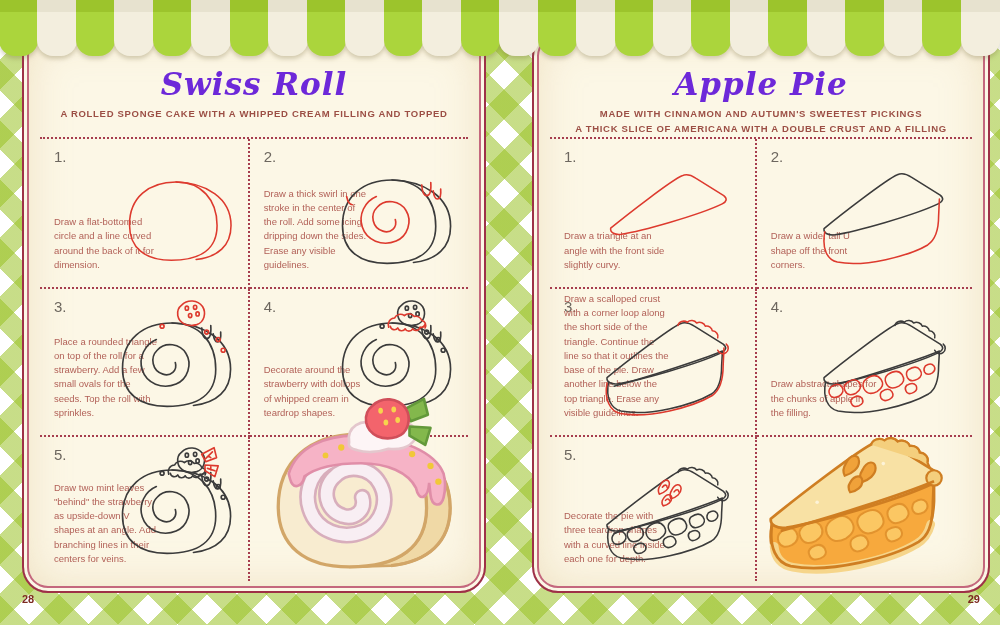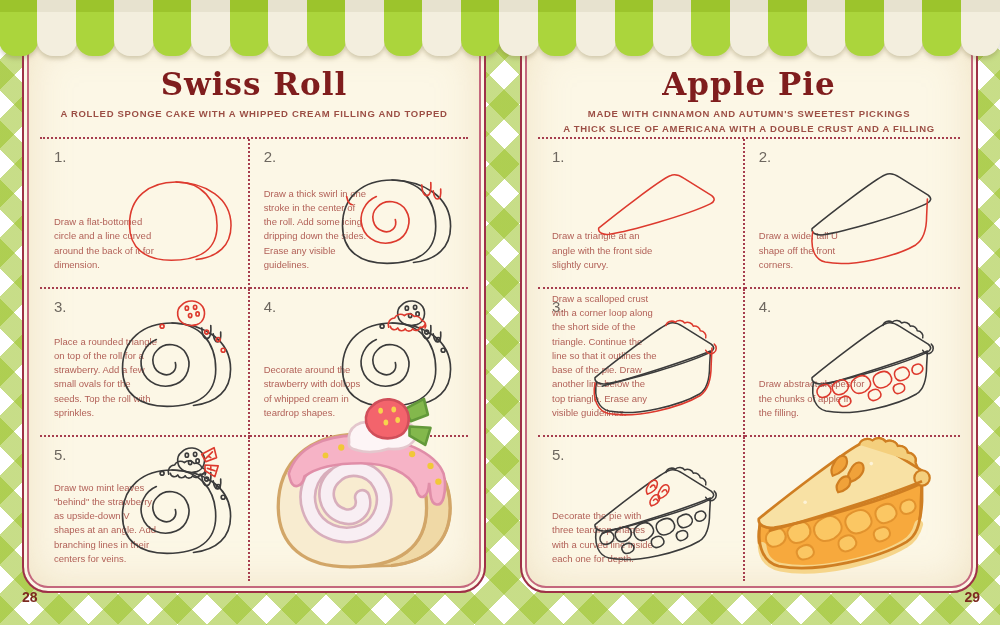--- a/index.html
+++ b/index.html
@@ -11,36 +11,36 @@
       repeating-linear-gradient(45deg, rgba(154,194,38,0.55) 0 21px, transparent 21px 42px),
       repeating-linear-gradient(135deg, rgba(154,194,38,0.55) 0 21px, transparent 21px 42px);
   }
   
   .page{
     position:absolute;top:30px;height:563px;background:#fcf7e6;
     border:2px solid #9e3147;border-radius:26px;box-sizing:border-box;
     box-shadow: inset 0 0 0 3px #fcf7e6, inset 0 0 0 5px #c4677d, inset 0 0 46px rgba(216,184,126,0.38);
   }
   .page.left{left:22px;width:464px;}
-  .page.right{left:520px;width:458px;}
+  .page.right{left:532px;width:458px;}
   .content{position:absolute;top:10px;left:16px;right:16px;bottom:10px;display:flex;flex-direction:column;}
   .page-header{height:97px;box-sizing:border-box;text-align:center;padding-top:24px;border-bottom:2px dotted #a63d4e;}
-  .title{margin:0;font-family:"DejaVu Serif",serif;font-weight:bold;
-         font-size:31px;color:#7f1d1d;letter-spacing:1px;}
+  .title{margin:0;font-family:"DejaVu Serif",serif;font-style:italic;font-weight:bold;
+         font-size:31px;color:#6d28d9;letter-spacing:1px;}
   .subtitle{margin-top:5px;font-size:9.5px;font-weight:bold;color:#9c4f45;letter-spacing:0.7px;line-height:1.55;}
   .grid{flex:1;display:grid;grid-template-columns:49% 51%;grid-template-rows:150px 148px 1fr;}
   .cell{position:relative;}
   .b-b{border-bottom:2px dotted #a63d4e;}
   .b-r{border-right:2px dotted #a63d4e;}
   .step-num{position:absolute;top:9px;left:14px;font-size:15px;color:#6d675f;}
   .step-text{position:absolute;left:14px;bottom:15px;width:106px;font-size:9.5px;line-height:1.5;color:#b26158;}
   .art{position:absolute;right:10px;top:50%;transform:translateY(-50%);}
   .art.hi{top:46%;}
   .final-art{position:absolute;right:6px;bottom:2px;}
-  .pageno{position:absolute;bottom:20px;font-size:14px;font-weight:bold;color:#7c2a20;}
+  .pageno{position:absolute;bottom:20px;font-size:11px;font-weight:bold;color:#7c2a20;}
   .pageno.l{left:22px;} .pageno.r{right:20px;margin-top:44px;}
   
   .awning{position:absolute;top:0;left:0;right:0;height:56px;display:flex;z-index:5;
           filter:drop-shadow(0 3px 2px rgba(110,100,50,0.28));}
   .stripe{flex:1;border-radius:0 0 16px 16px;margin-left:-1px;}
   .stripe.green{background:linear-gradient(180deg,#9cc42c 0 12px,#abd53c 12px);}
   .stripe.cream{background:linear-gradient(180deg,#e7e2cf 0 12px,#f3eede 12px);}
   svg{display:block;}
   .k{stroke:#3b3b3b;stroke-width:2;fill:none;stroke-linecap:round;stroke-linejoin:round;}
   .r{stroke:#dd3a2e;stroke-width:2;fill:none;stroke-linecap:round;stroke-linejoin:round;}

